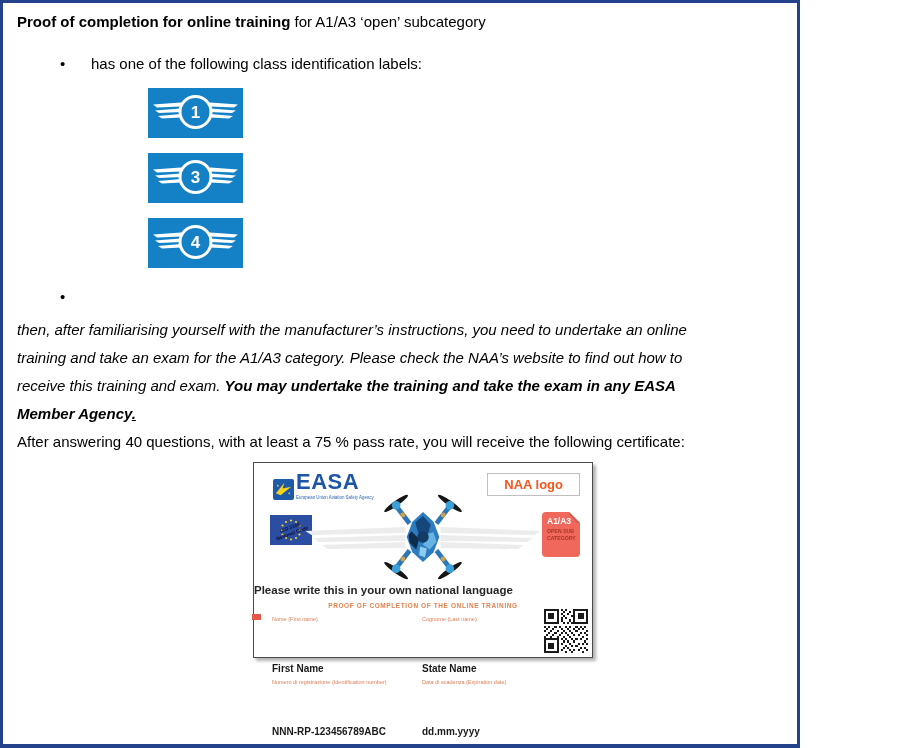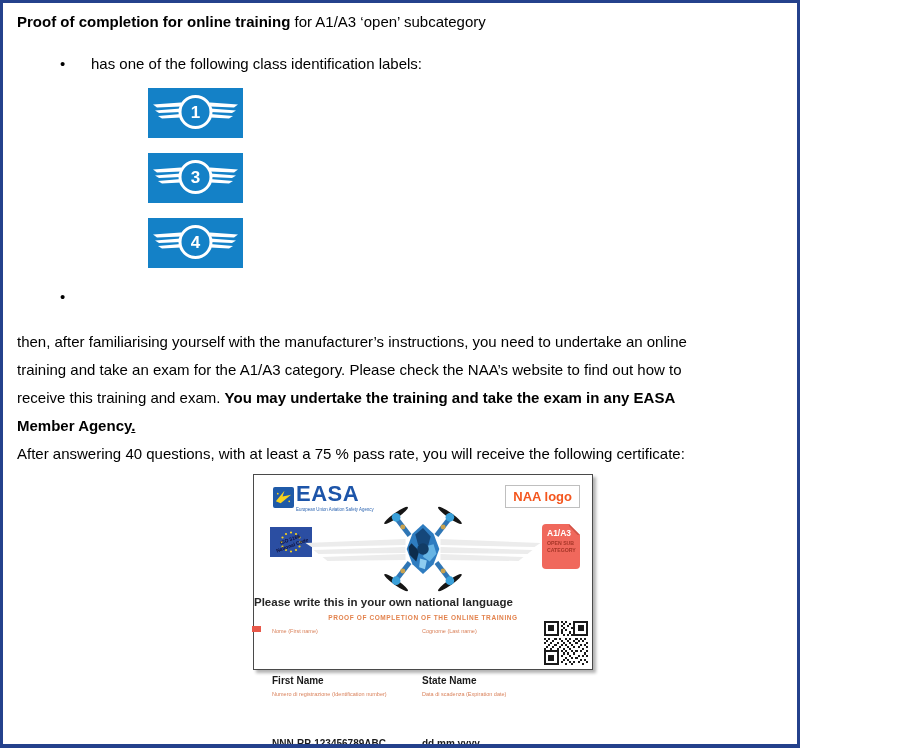--- a/index.html
+++ b/index.html
@@ -12,37 +12,37 @@
   .b { font-weight:bold; }
   .u { text-decoration:underline; }
   .title-line { line-height:22px; }
   .intro { margin-top:13px; line-height:22px; }
   .bullet-row { display:flex; margin-top:20px; line-height:22px; }
   .bullet-row.tight { margin-top:0; line-height:28px; }
   .bullet-dot { width:31px; margin-left:43px; flex:0 0 31px; }
   .labels { margin:13px 0 0 131px; }
   .class-label { width:95px; height:50px; margin-bottom:15px; }
   .class-label svg { display:block; width:95px; height:50px; }
-  .para { margin-top:17px; line-height:28px; }
+  .para { margin-top:5px; line-height:28px;font-style:italic; }
   .para div { line-height:28px; }
   .after-line { line-height:28px; }
 
   
   .cert {
     position:relative; margin:6px 0 0 236px; width:340px; height:196px;
     background:#fff; border:1px solid #4a4a4a; box-sizing:border-box;
     box-shadow:3px 3px 3px rgba(0,0,0,0.30);
   }
   .easa-logo { position:absolute; left:19px; top:8px; }
-  .easa-row { display:flex; align-items:center; }
+  .easa-row { display:flex; align-items:flex-end; }
   .easa-icon { width:21px; height:21px; margin-right:2px; }
   .easa-word { font-size:22px; font-weight:bold; color:#1D55A9; line-height:22px; letter-spacing:0.5px; }
   .easa-tagline { font-size:5px; color:#2a63b0; margin-top:1px; white-space:nowrap;
                   transform:scaleX(0.88); transform-origin:left; }
-  .naa-box { position:absolute; right:12px; top:10px; border:1px solid #bfbfbf; padding:3px 7px;
+  .naa-box { position:absolute; right:12px; top:10px; border:1px solid #bfbfbf; padding:3px 16px;
              font-size:13px; font-weight:bold; color:#F4561E; background:#fff; }
   .eu-stamp { position:absolute; left:16px; top:52px; width:42px; height:30px; }
   .eu-stamp svg { display:block; width:42px; height:30px; }
   .badge { position:absolute; right:12px; top:49px; width:38px; height:45px; background:#F0685C;
            border-radius:4px; color:#fff; text-align:left; padding:5px 0 0 5px; box-sizing:border-box; }
   .badge-title { font-size:8.5px; font-weight:bold; line-height:9px; }
   .badge-sub { font-size:5.2px; line-height:6.5px; margin-top:2px; color:#a63527; font-weight:bold; width:30px; }
   .badge-fold { position:absolute; top:0; right:0; width:11px; height:11px;
                 background:#fff; clip-path:polygon(0 0,100% 0,100% 100%); }
   .badge-fold2 { position:absolute; top:0; right:0; width:11px; height:11px;

